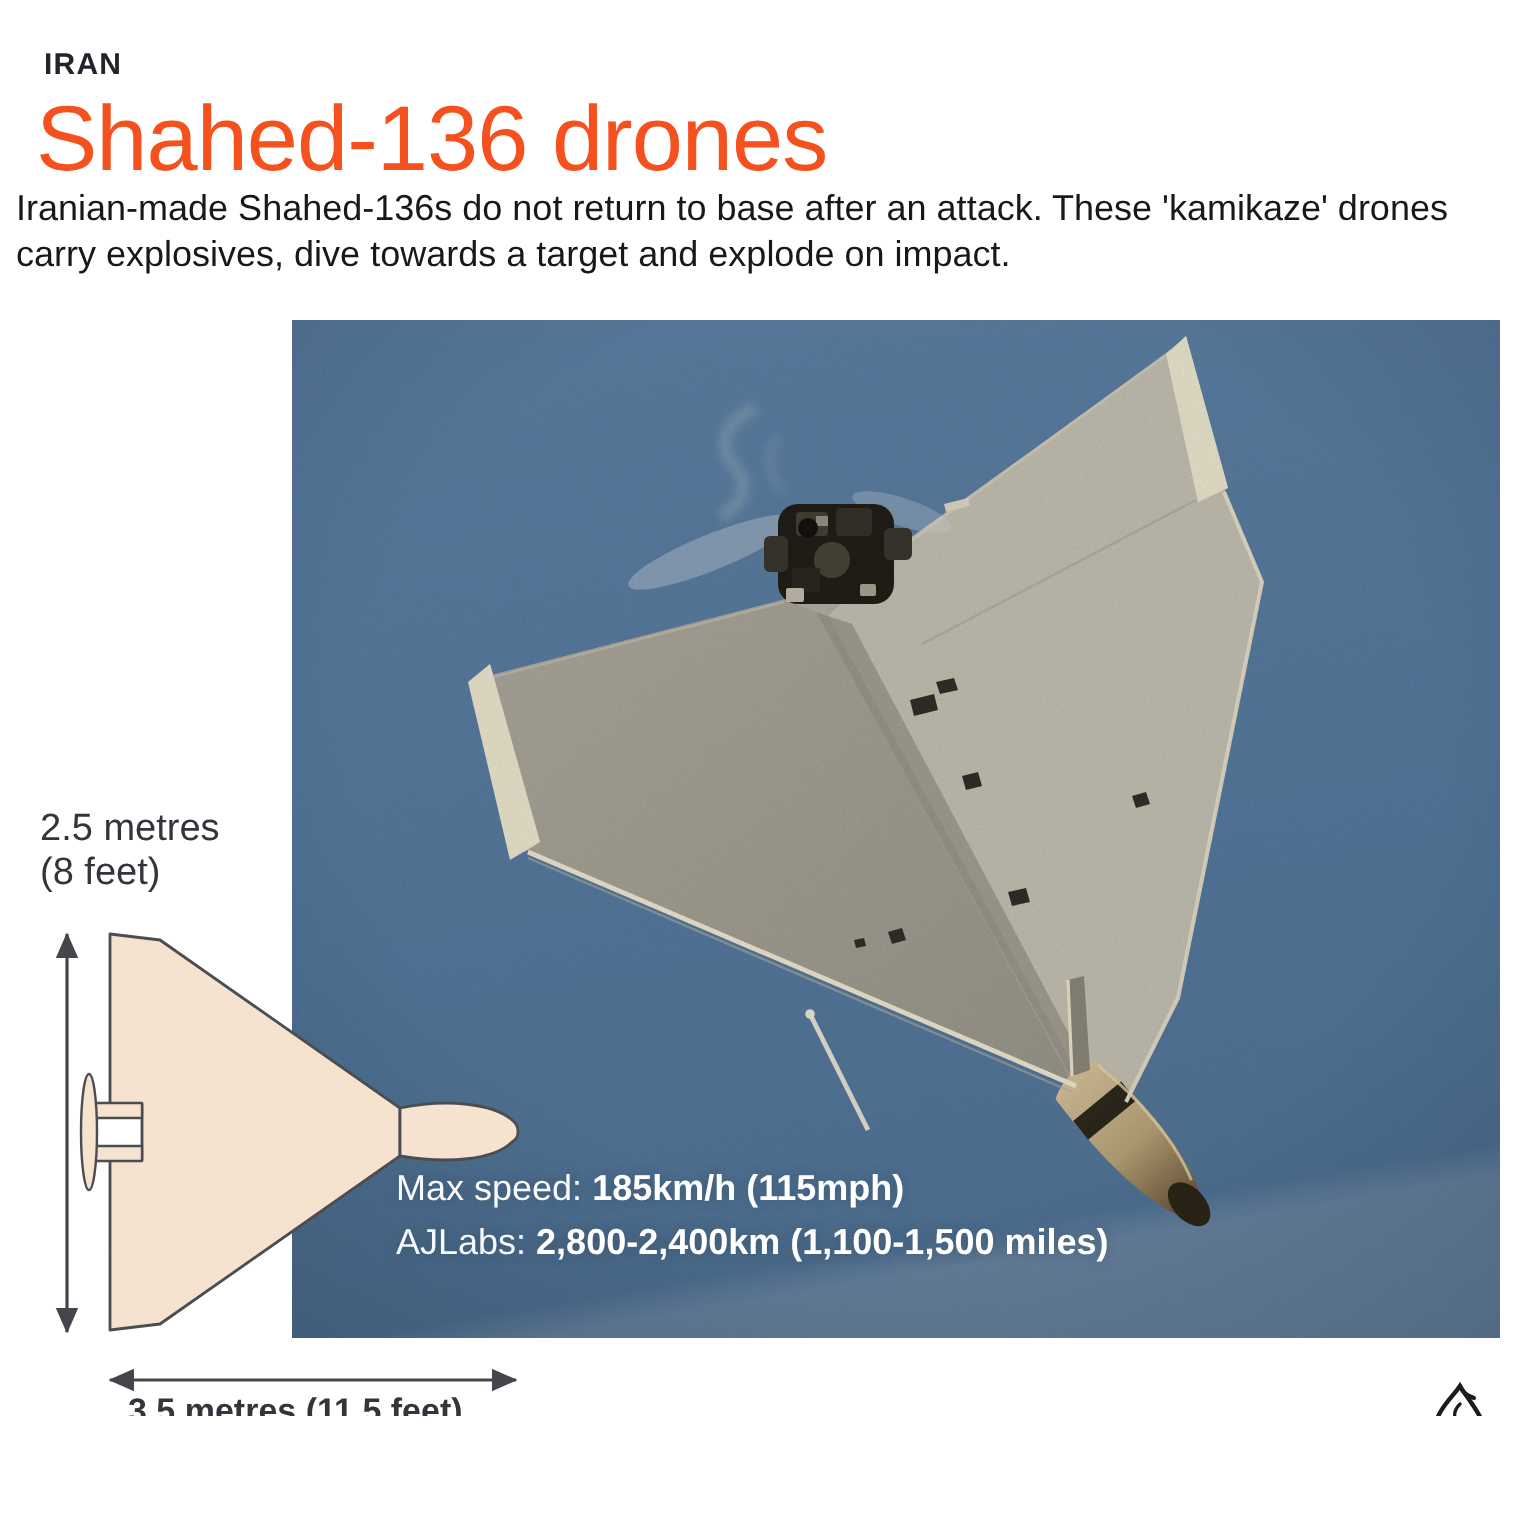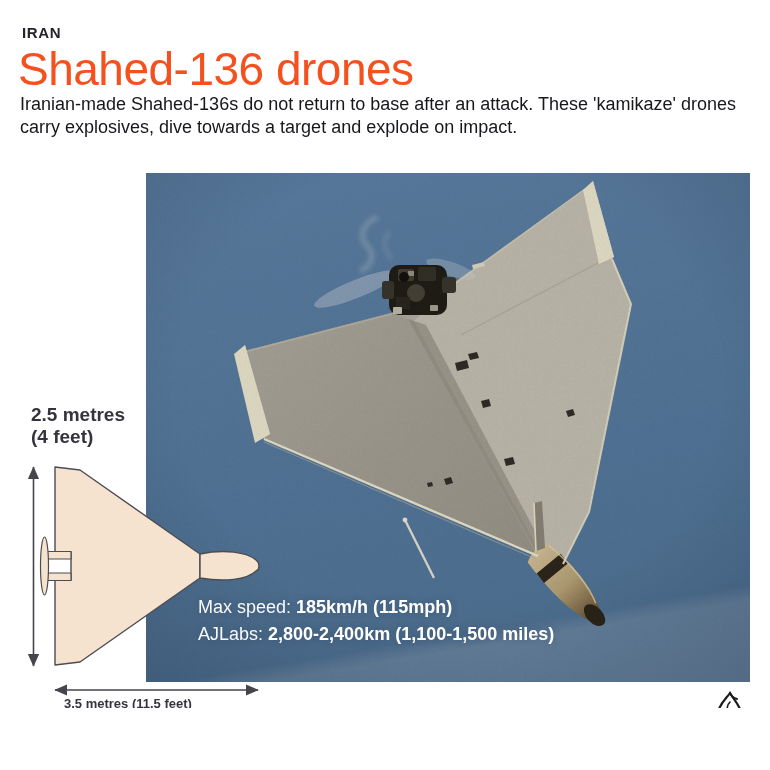--- a/index.html
+++ b/index.html
@@ -2,32 +2,32 @@
 <html><head>
 <meta charset="utf-8">
 <style>
   html,body{margin:0;padding:0;background:#ffffff;}
   .canvas{position:relative;width:770px;height:708px;background:#ffffff;overflow:hidden;
           font-family:"Liberation Sans","DejaVu Sans",sans-serif;}
   .kicker{position:absolute;left:22px;top:24px;font-size:15px;font-weight:800;
           letter-spacing:.6px;color:#23232b;}
   .title{position:absolute;left:18px;top:42px;font-size:46px;font-weight:500;
          letter-spacing:-0.5px;color:#f4511e;}
-  .desc{position:absolute;left:20px;top:93px;width:742px;font-size:18px;line-height:23px;
+  .desc{position:absolute;left:8px;top:93px;width:742px;font-size:18px;line-height:23px;
         color:#17171c;}
-  .photo{position:absolute;left:146px;top:173px;width:604px;height:509px;}
+  .photo{position:absolute;left:146px;top:160px;width:604px;height:509px;}
   .photo svg{display:block;}
   .stats{position:absolute;left:52px;top:421px;color:#ffffff;font-size:18px;line-height:27px;
          text-shadow:0 0 6px rgba(40,60,80,.35);}
   .stats .lbl{font-weight:400;color:rgba(255,255,255,.96);}
   .stats .val{font-weight:700;}
   .diagram{position:absolute;left:25px;top:455px;}
-  .dim-v{position:absolute;left:31px;top:404px;font-size:19px;font-weight:700;
+  .dim-v{position:absolute;left:20px;top:404px;font-size:19px;font-weight:400;
          line-height:22px;color:#34343c;}
-  .dim-h{position:absolute;left:64px;top:696px;font-size:13px;font-weight:700;color:#34343c;}
+  .dim-h{position:absolute;left:64px;top:696px;font-size:17px;font-weight:700;color:#34343c;}
   .cc{position:absolute;left:12px;top:730px;}
   .source{position:absolute;left:84px;top:742px;font-size:12.5px;color:#1f1f1f;}
   .ajlabs{position:absolute;left:645px;top:740px;font-size:10px;font-weight:600;color:#2c2c2c;}
   .flame{position:absolute;left:710px;top:690px;}
   .brand{position:absolute;left:710px;top:744px;width:42px;height:15px;background:#111111;
          color:#ffffff;font-size:7px;font-weight:700;letter-spacing:.6px;
          display:flex;align-items:center;justify-content:center;}
 </style>
 </head>
 <body>
@@ -174,21 +174,21 @@
       <path d="M55,467 L80,470 L200,554 L200,578 L80,662 L55,665 L55,580 L71,580 L71,552 L55,552 Z"></path>
       <rect x="44" y="551.5" width="27" height="7.5" stroke-width="1.2"></rect>
       <rect x="44" y="573" width="27" height="7.5" stroke-width="1.2"></rect>
       <ellipse cx="44.5" cy="566" rx="4" ry="29" stroke-width="1.2"></ellipse>
       <path d="M200,554 C224,549 247,552 256,560 C260,563 260,569 256,571 C247,580 224,582 200,578 Z"></path>
     </g>
   </svg>
 
   <div class="dim-v">
     <div>2.5 metres</div>
-    <div>(4 feet)</div>
+    <div>(8 feet)</div>
   </div>
   <div class="dim-h">3.5 metres (11.5 feet)</div>
 
   <svg class="cc" width="63" height="27" viewBox="0 0 63 27">
     <rect x="0" y="0" width="63" height="27" rx="3" fill="#111"></rect>
     <g stroke="#fff" fill="none" stroke-width="1.2">
       <circle cx="10" cy="10.5" r="6.3"></circle>
       <circle cx="24.3" cy="10.5" r="6.3"></circle>
       <circle cx="38.6" cy="10.5" r="6.3"></circle>
       <circle cx="53" cy="10.5" r="6.3"></circle>

